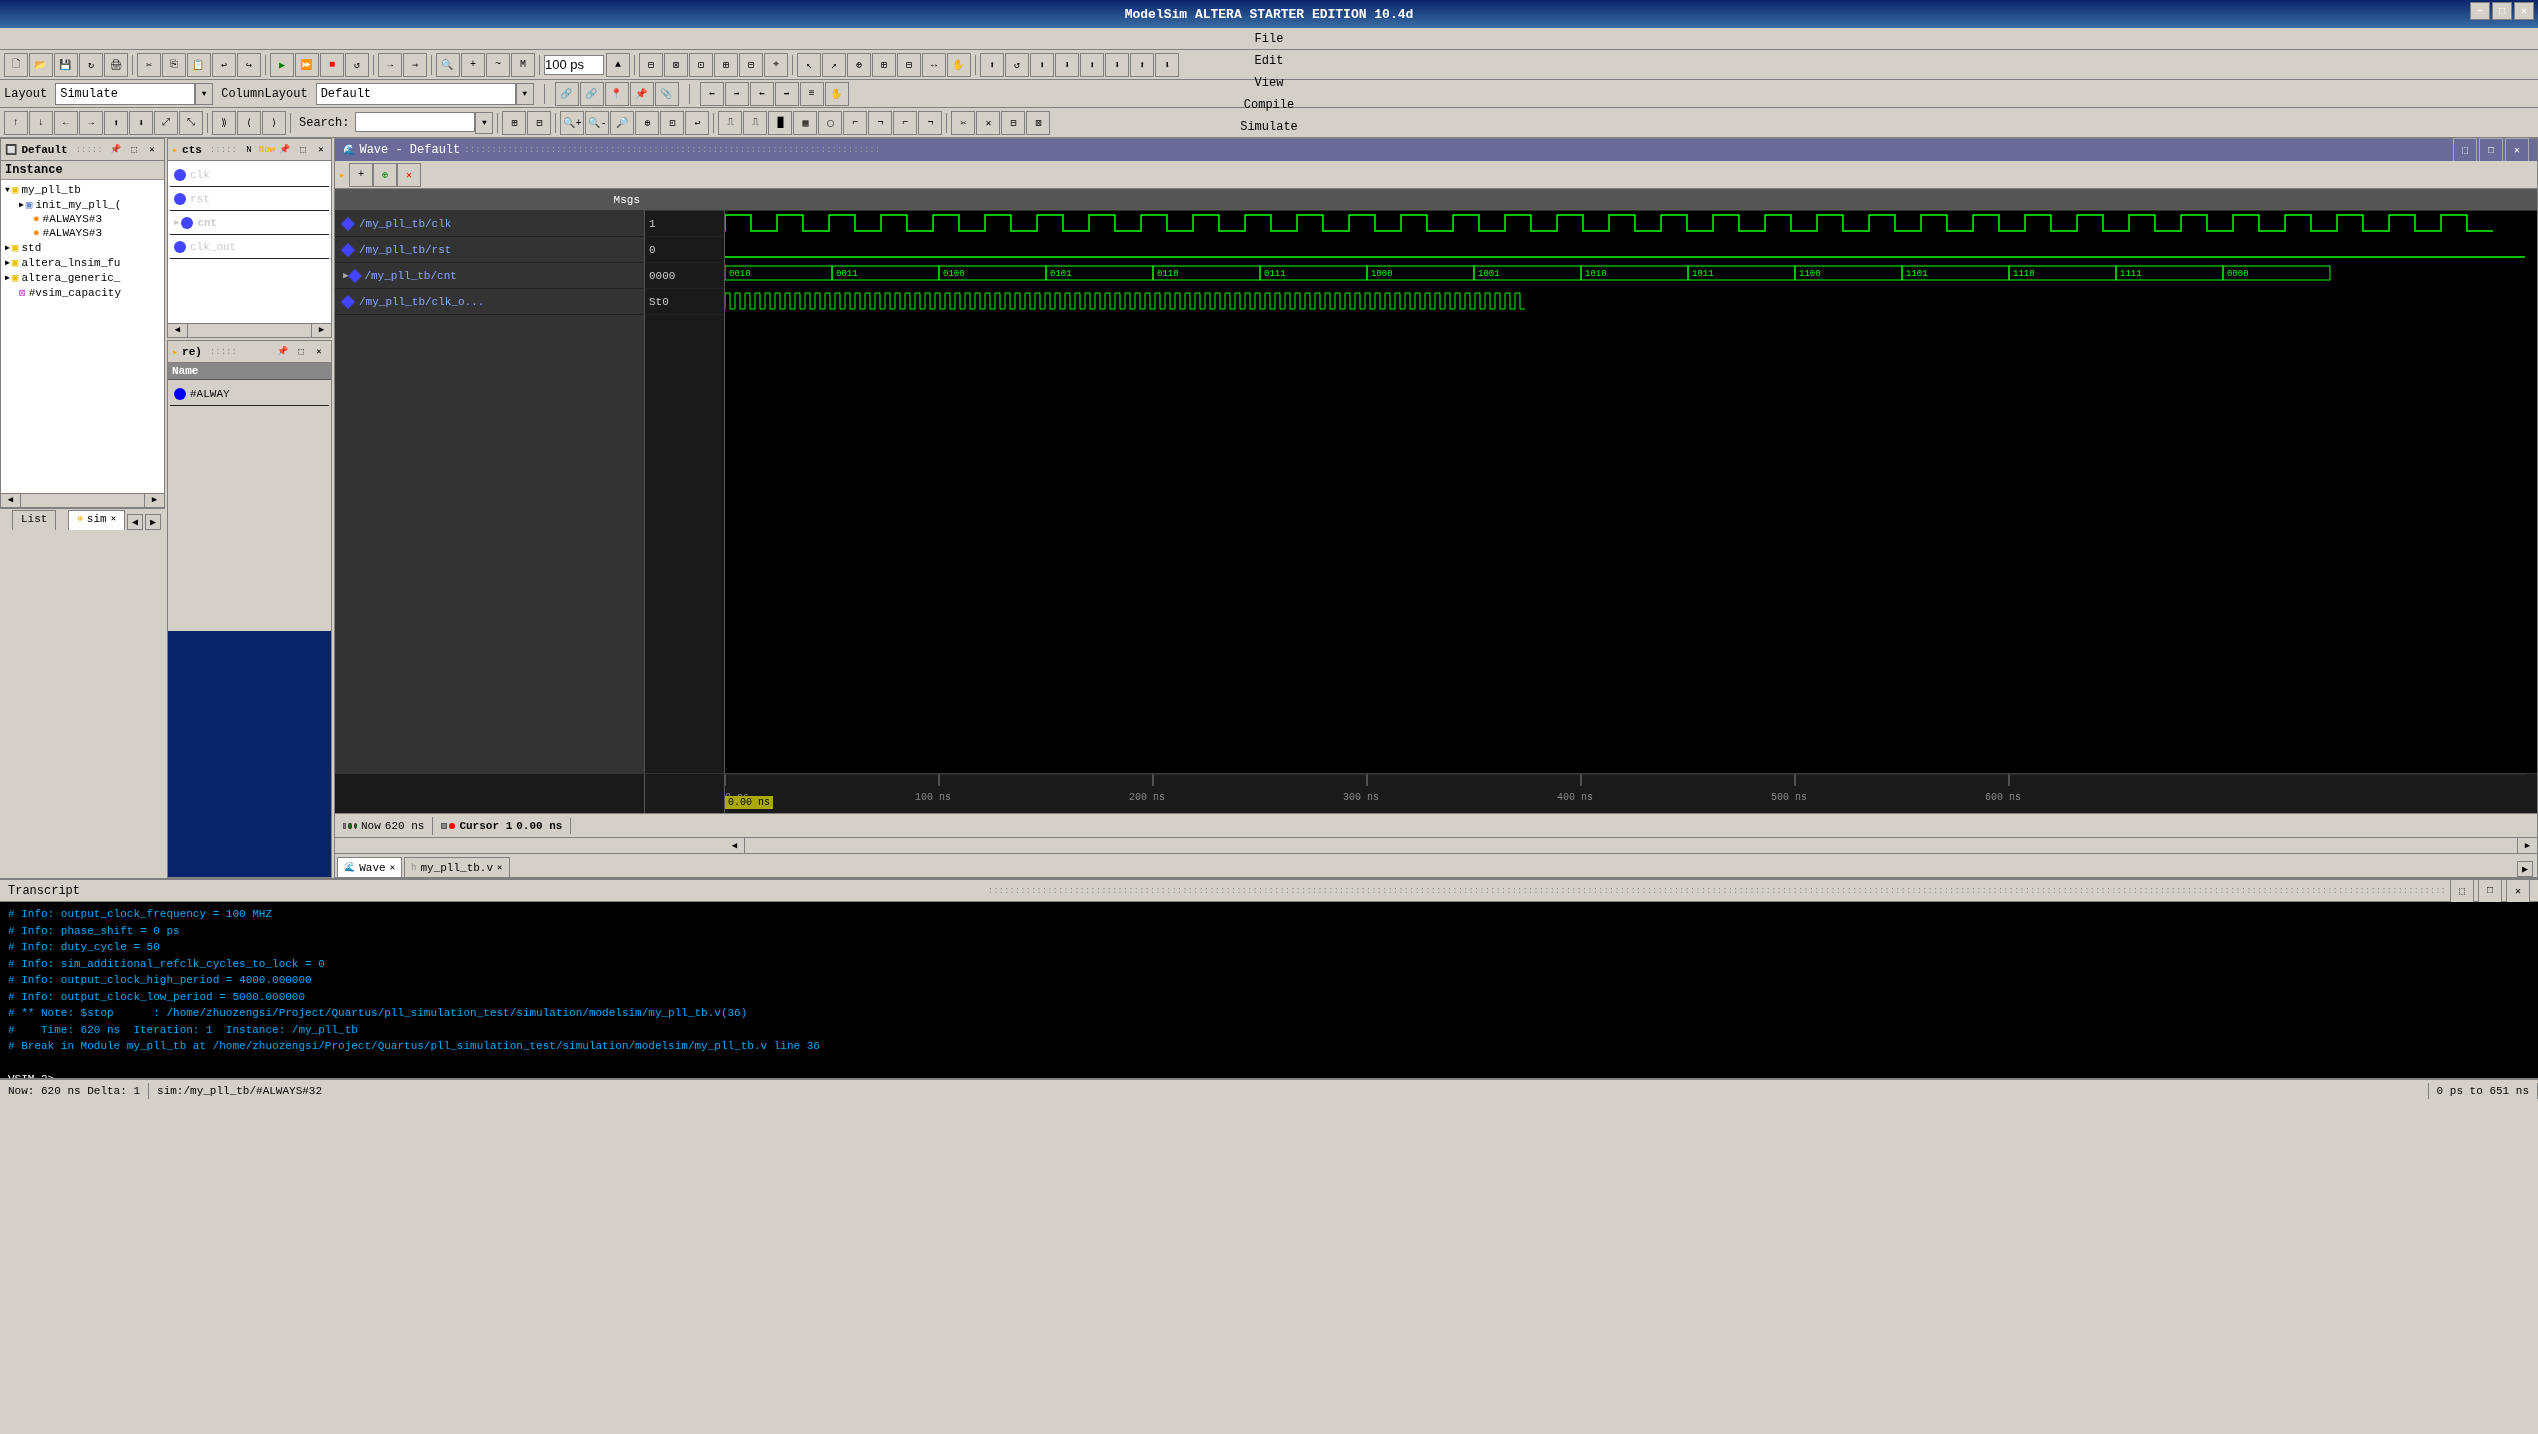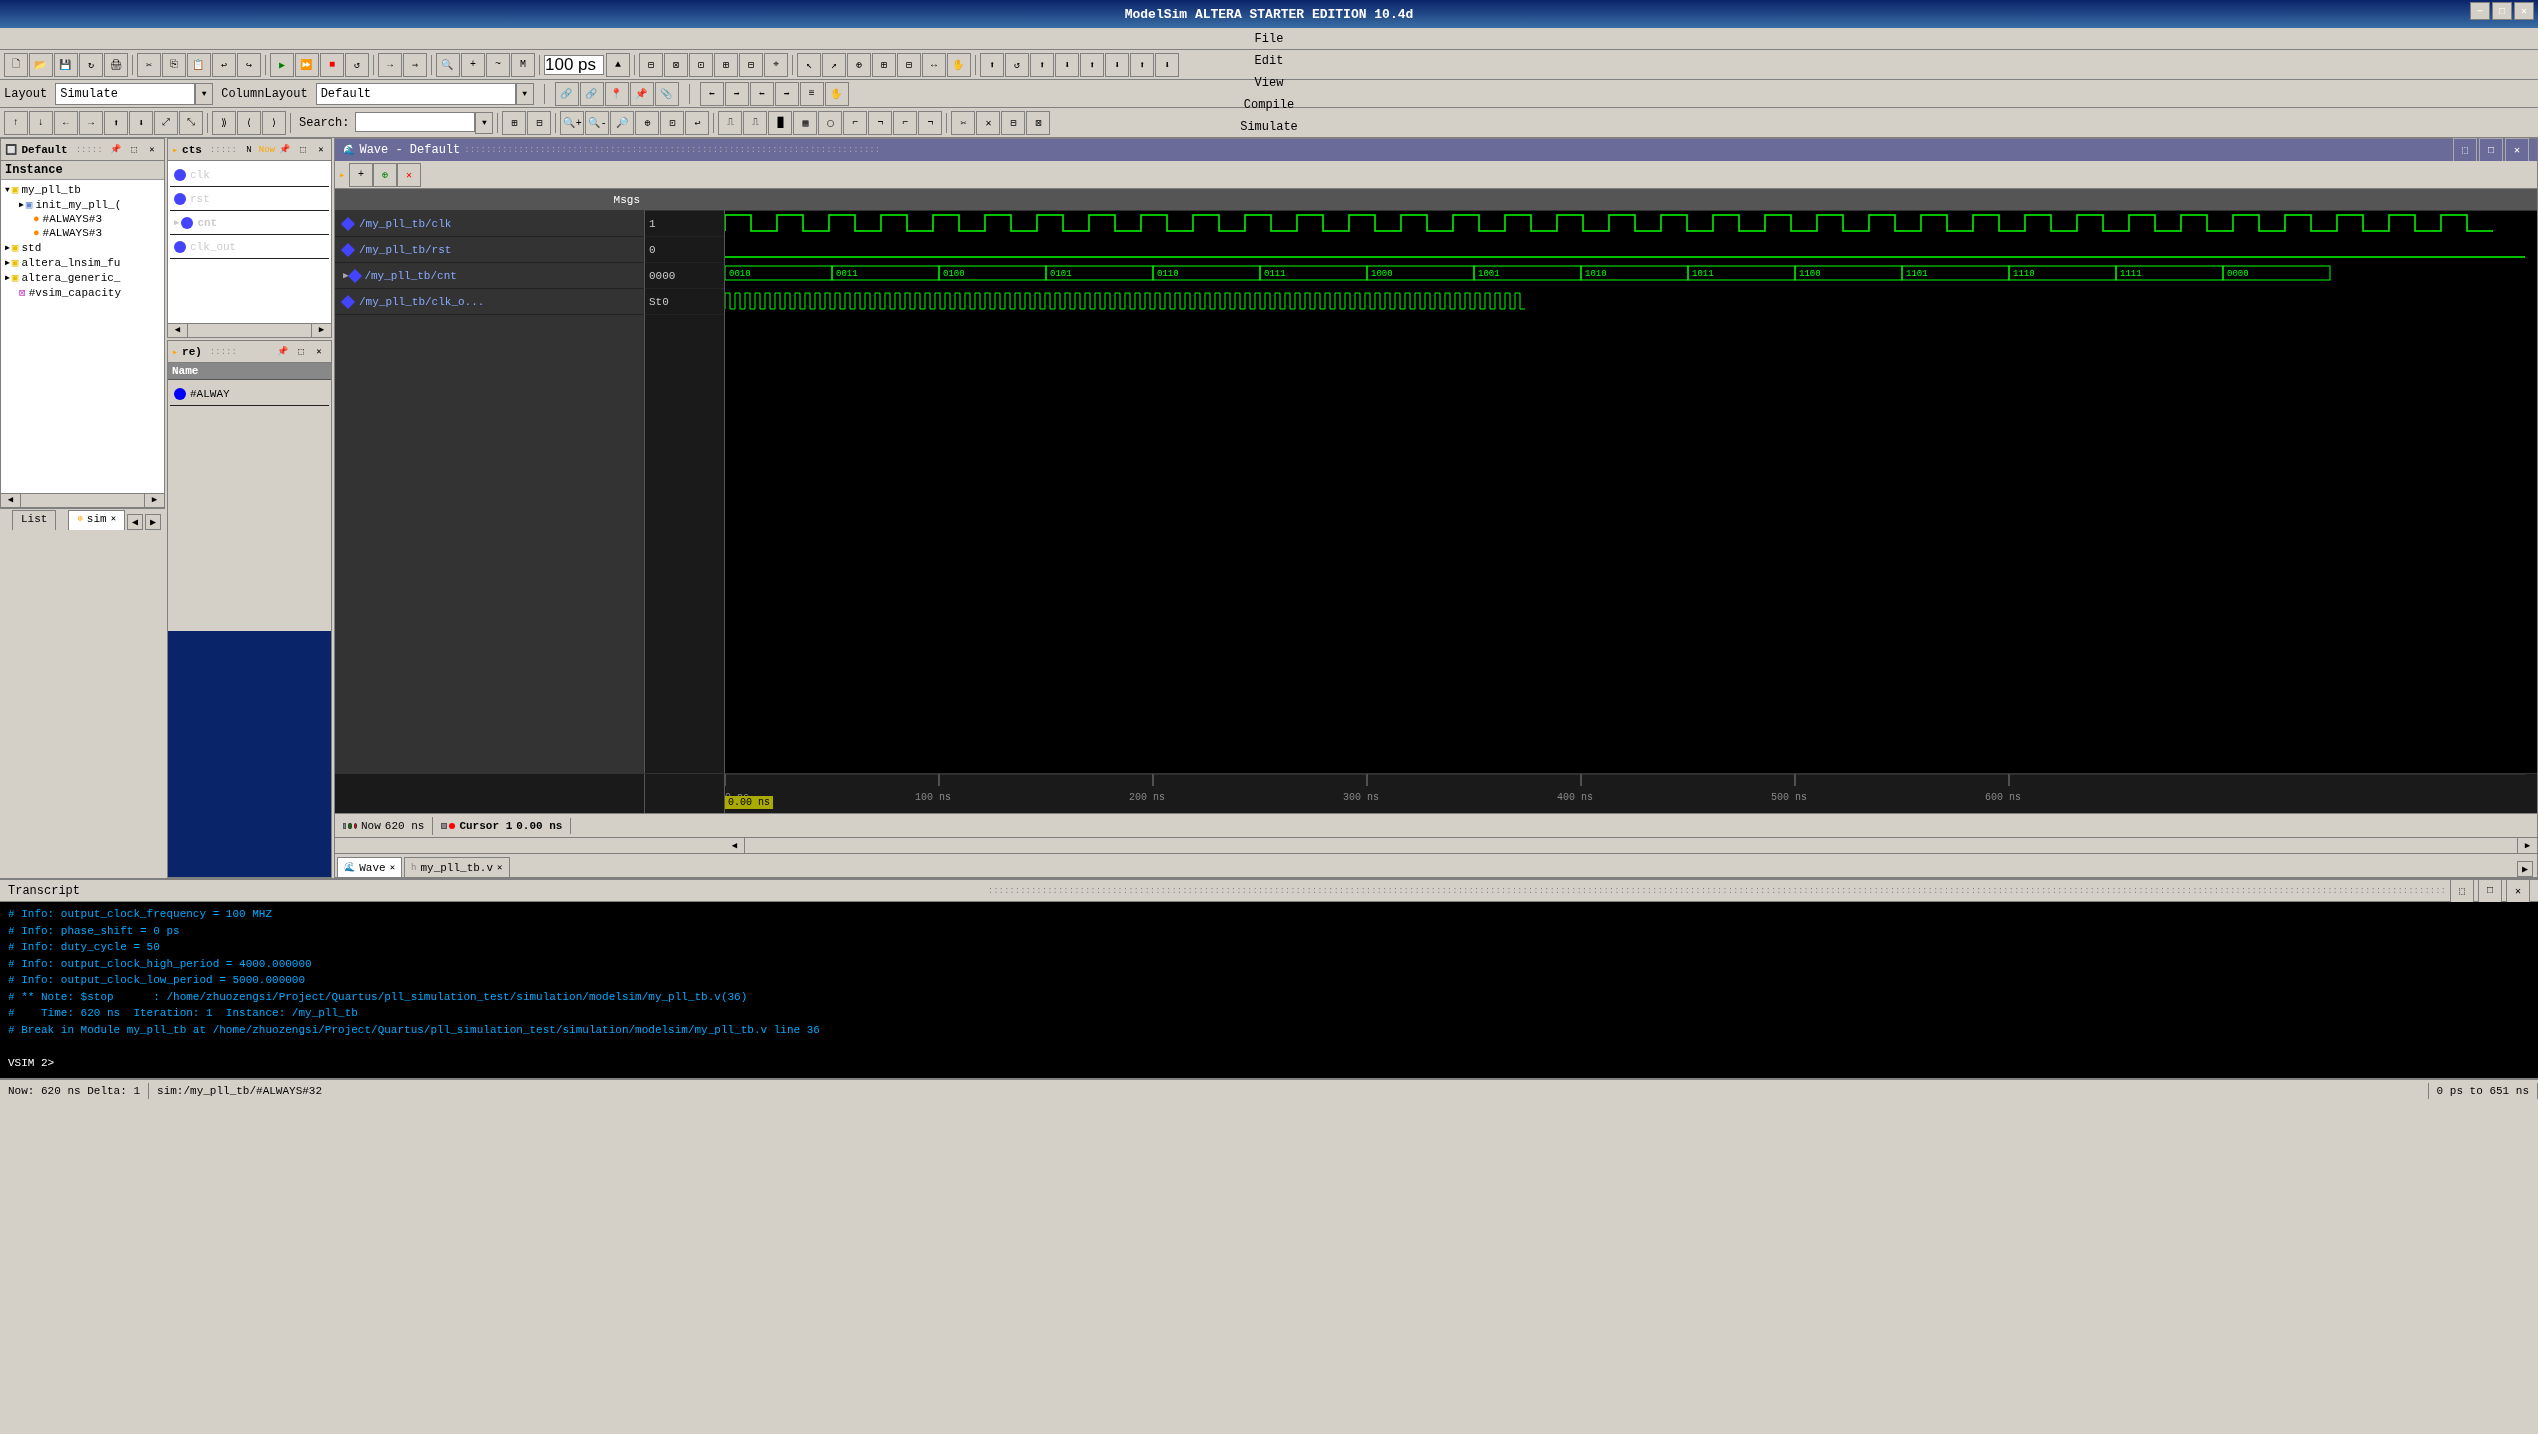--- a/index.html
+++ b/index.html
@@ -390,21 +390,21 @@
   </div>
   <div class="tb-separator"></div>
   <div class="toolbar-group">
     <div class="tb-btn">🔍</div>
     <div class="tb-btn">+</div>
     <div class="tb-btn">~</div>
     <div class="tb-btn">M</div>
   </div>
   <div class="tb-separator"></div>
   <div style="display:flex; align-items:center; gap:2px;">
-    <input type="text" value="100 ps" style="width: 60px; height: 20px; font-size: 17px; border: 1px solid rgb(128, 128, 128);">
+    <input type="text" value="100 ps" style="width: 60px; height: 20px; font-size: 13px; border: 1px solid rgb(128, 128, 128);">
     <div class="tb-btn">▲</div>
   </div>
   <div class="tb-separator"></div>
   <div class="toolbar-group">
     <div class="tb-btn">⊟</div>
     <div class="tb-btn">⊠</div>
     <div class="tb-btn">⊡</div>
     <div class="tb-btn">⊞</div>
     <div class="tb-btn">⊟</div>
     <div class="tb-btn">⌖</div>
@@ -894,20 +894,21 @@
       <span style="font-size:9px; color:#888;">::::::::::::::::::::::::::::::::::::::::::::::::::::::::::::::::::::::::::::::::::::::::::::::::::::::::::::::::::::::::::::::::::::::::::::::::::::::::::::::::::::::::::::::::::::::::::::::::::::::::::::::::::::::::::::::::::::::::::::::::::::::::::::::::::::::::::::::</span>
       <div class="tb-btn">⬚</div>
       <div class="tb-btn">□</div>
       <div class="tb-btn">✕</div>
     </div>
   </div>
   <div class="transcript-content">
     <div># Info: output_clock_frequency = 100 MHZ</div>
     <div># Info: phase_shift = 0 ps</div>
     <div># Info: duty_cycle = 50</div>
+    <div># Info: sim_additional_refclk_cycles_to_lock = 0</div>
     <div># Info: output_clock_high_period = 4000.000000</div>
     <div># Info: output_clock_low_period = 5000.000000</div>
     <div># ** Note: $stop&nbsp;&nbsp;&nbsp;&nbsp;&nbsp;&nbsp;: /home/zhuozengsi/Project/Quartus/pll_simulation_test/simulation/modelsim/my_pll_tb.v(36)</div>
     <div>#&nbsp;&nbsp;&nbsp;&nbsp;Time: 620 ns&nbsp;&nbsp;Iteration: 1&nbsp;&nbsp;Instance: /my_pll_tb</div>
     <div># Break in Module my_pll_tb at /home/zhuozengsi/Project/Quartus/pll_simulation_test/simulation/modelsim/my_pll_tb.v line 36</div>
     <div>&nbsp;</div>
     <div class="t-white">VSIM 2&gt;</div>
   </div>
 </div>
 

